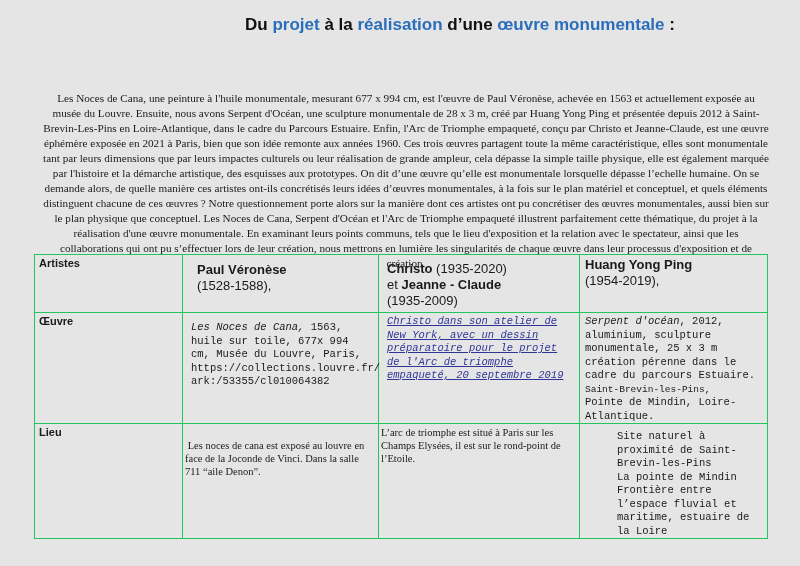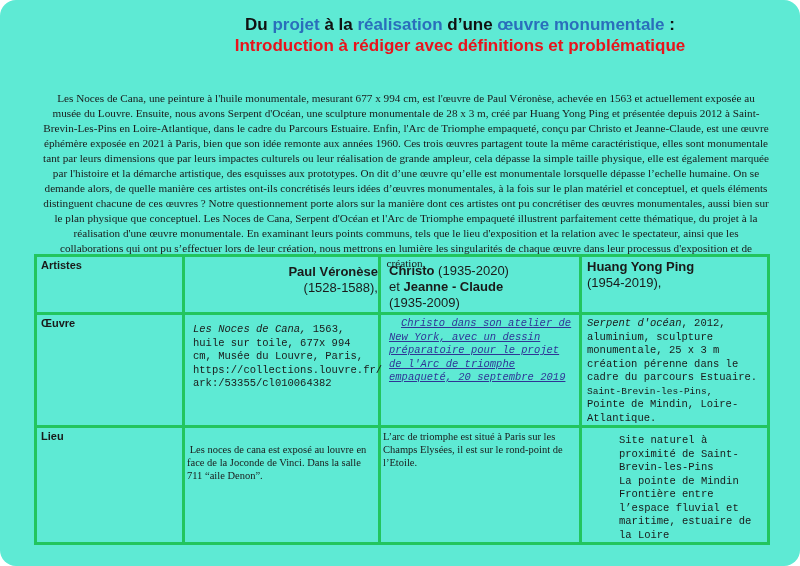--- a/index.html
+++ b/index.html
@@ -1,66 +1,65 @@
 <!DOCTYPE html>
 <html><head>
   <meta charset="utf-8">
   <style>
     html, body { margin: 0; padding: 0; background: #ffffff; }
     body { width: 800px; height: 566px; position: relative; overflow: hidden; color: #1a1a1a; }
-    .page { position: absolute; left: 0; top: 0; width: 800px; height: 566px; background: #5eead4; border-radius: 16px; }
+    .page { position: absolute; left: 0; top: 0; width: 800px; height: 566px; background: #e5e5e5; }
     .title-block { position: absolute; left: 160px; top: 14px; width: 600px; text-align: center;
       font-family: "Liberation Sans", sans-serif; font-weight: bold; font-size: 17px; line-height: 21px; }
     .title-line1 { color: #111; }
     .title-line1 .blue { color: #2a6ebb; }
     .title-line2 { color: #e8141c; }
     .intro { position: absolute; left: 42px; top: 80px; width: 728px; font-family: "Liberation Serif", serif;
       font-size: 11.2px; line-height: 15px; color: #1a1a1a; text-align: center; }
     table.grid { position: absolute; left: 34px; top: 254px; width: 733px; border-collapse: collapse;
       table-layout: fixed; }
-    table.grid td { border: 3px solid #22c55e; vertical-align: top; padding: 0; }
+    table.grid td { border: 1px solid #22c55e; vertical-align: top; padding: 0; }
     .c1 { width: 148px; }
     .c2 { width: 196px; }
     .c3 { width: 201px; }
     .c4 { width: 188px; }
     .rowhead { font-family: "Liberation Sans", sans-serif; font-weight: bold; font-size: 11px; padding: 2px 4px !important; }
     .artist { font-family: "Liberation Sans", sans-serif; font-size: 13px; line-height: 16px; }
     .artist b { font-weight: bold; }
     .sans { font-family: Liberation Mono, monospace; font-size: 10.5px; line-height: 13.5px; }
     .serif { font-family: "Liberation Serif", serif; font-size: 10.5px; line-height: 13px; }
-    .link-it { color: #2f3596; font-style: italic; text-decoration: underline; margin-left: 12px; }
+    .link-it { color: #2f3596; font-style: italic; text-decoration: underline; }
     .u { }
     .small { font-size: 9.5px; }
   </style>
 </head>
 <body>
 
 <div class="page">
 
   <div class="title-block">
     <div class="title-line1">
       <span>Du </span><span class="blue">projet</span><span> à la </span><span class="blue">réalisation</span><span> d’une </span><span class="blue">œuvre monumentale</span><span> :</span>
     </div>
-    <div class="title-line2">Introduction à rédiger avec définitions et problématique</div>
   </div>
 
   <p class="intro">Les Noces de Cana, une peinture à l'huile monumentale, mesurant 677 x 994 cm, est l'œuvre de Paul Véronèse, achevée en 1563 et actuellement exposée au musée du Louvre. Ensuite, nous avons Serpent d'Océan, une sculpture monumentale de 28 x 3 m, créé par Huang Yong Ping et présentée depuis 2012 à Saint-Brevin-Les-Pins en Loire-Atlantique, dans le cadre du Parcours Estuaire. Enfin, l'Arc de Triomphe empaqueté, conçu par Christo et Jeanne-Claude, est une œuvre éphémère exposée en 2021 à Paris, bien que son idée remonte aux années 1960. Ces trois œuvres partagent toute la même caractéristique, elles sont monumentale tant par leurs dimensions que par leurs impactes culturels ou leur réalisation de grande ampleur, cela dépasse la simple taille physique, elle est également marquée par l'histoire et la démarche artistique, des esquisses aux prototypes. On dit d’une œuvre qu’elle est monumentale lorsquelle dépasse l’echelle humaine. On se demande alors, de quelle manière ces artistes ont-ils concrétisés leurs idées d’œuvres monumentales, à la fois sur le plan matériel et conceptuel, et quels éléments distinguent chacune de ces œuvres ? Notre questionnement porte alors sur la manière dont ces artistes ont pu concrétiser des œuvres monumentales, aussi bien sur le plan physique que conceptuel. Les Noces de Cana, Serpent d'Océan et l'Arc de Triomphe empaqueté illustrent parfaitement cette thématique, du projet à la réalisation d'une œuvre monumentale. En examinant leurs points communs, tels que le lieu d'exposition et la relation avec le spectateur, ainsi que les collaborations qui ont pu s’effectuer lors de leur création, nous mettrons en lumière les singularités de chaque œuvre dans leur processus d'exposition et de création.</p>
 
   <table class="grid">
     <colgroup>
         <col class="c1">
         <col class="c2">
         <col class="c3">
         <col class="c4">
       </colgroup>
     <tbody>
         <tr style="height:58px;">
       <td class="rowhead">Artistes</td>
       <td>
-        <div class="artist" style="padding:7px 0 0 14px;text-align:right;">
+        <div class="artist" style="padding:7px 0 0 14px;">
           <b>Paul Véronèse</b><br>
           <span>(1528-1588),</span>
         </div>
       </td>
       <td>
         <div class="artist" style="padding:6px 0 0 8px;">
           <b>Christo</b><span> (1935-2020)</span><br>
           <span>et </span><b>Jeanne - Claude</b><br>
           <span>(1935-2009)</span>
         </div>

